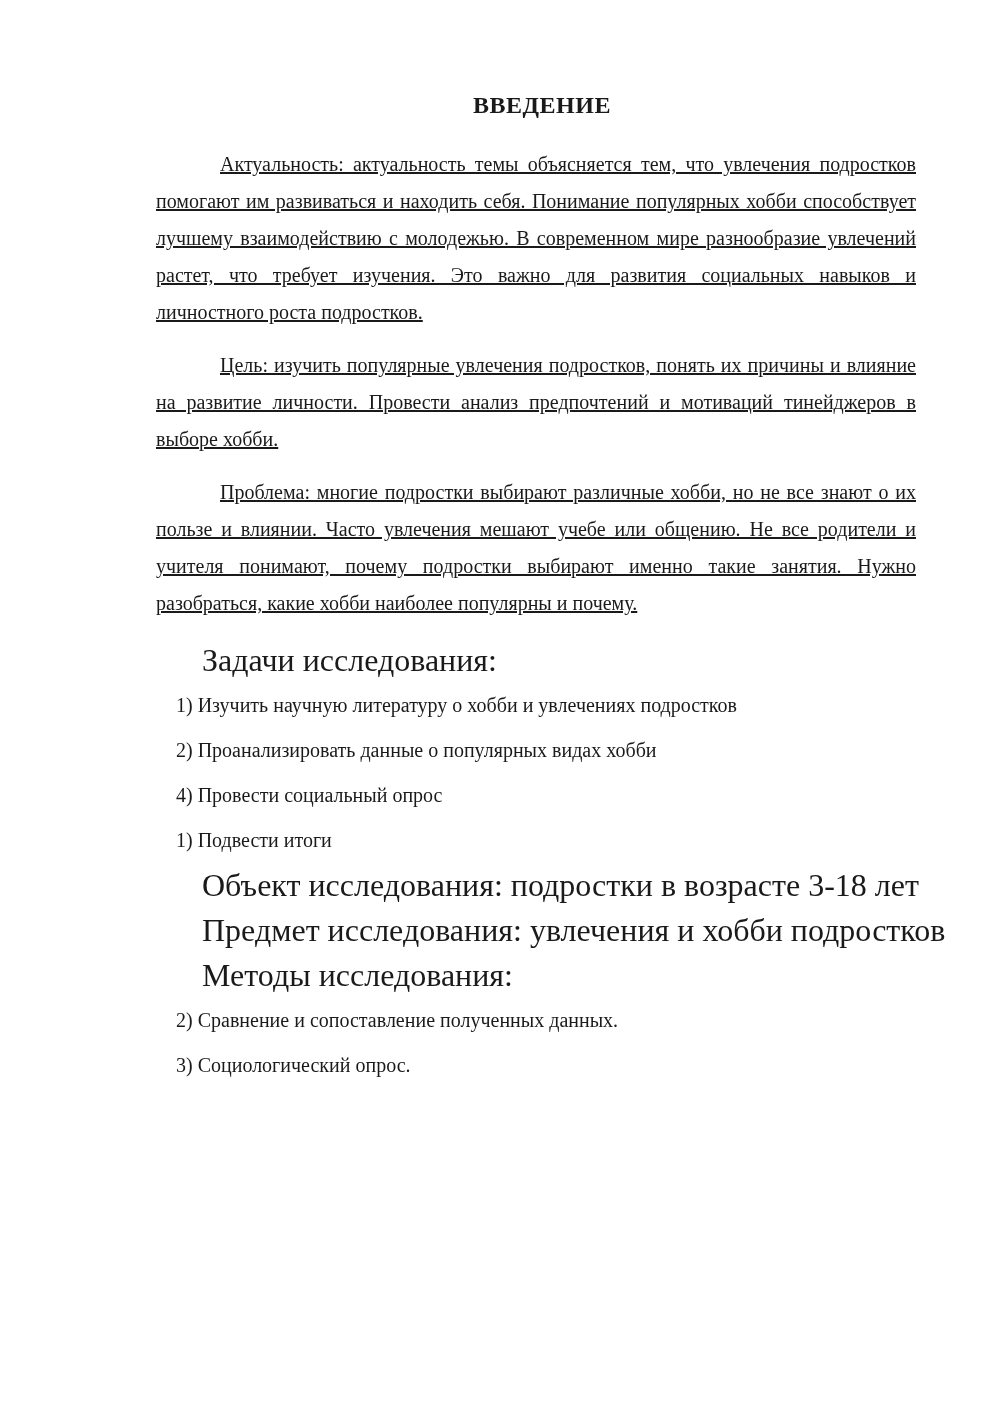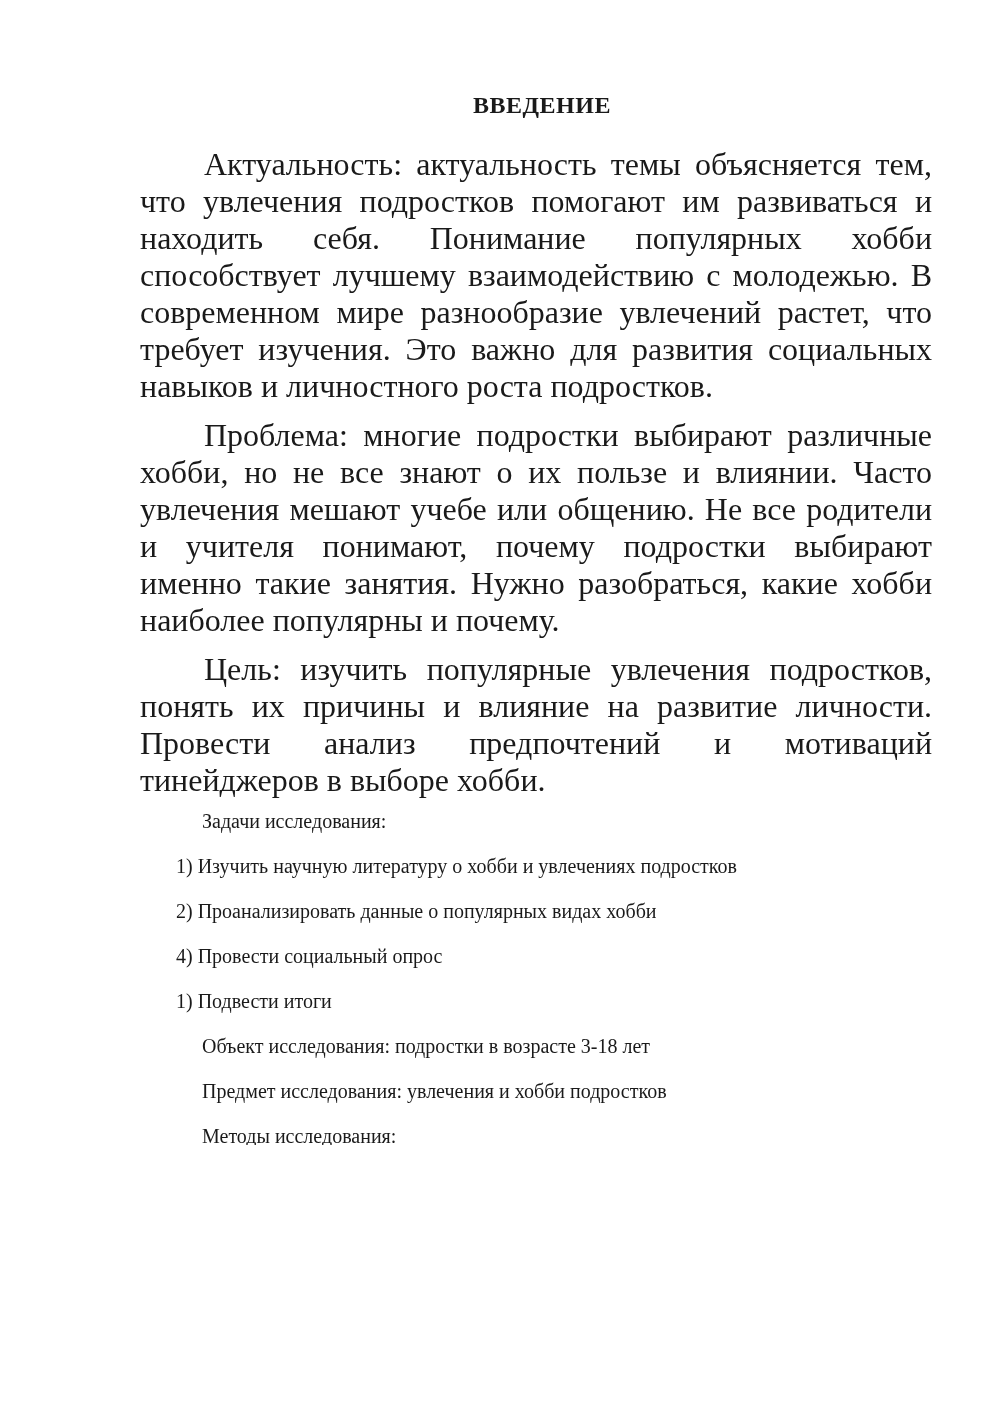--- a/index.html
+++ b/index.html
@@ -35,40 +35,41 @@
     text-align: center;
     letter-spacing: 0.5px;
     margin: 0;
     padding-top: 93px;
     padding-left: 12px;
     line-height: 1.0;
   }
 
   
   .para {
-    font-size: 32px;
+    font-size: 20px;
     line-height: 37px;
     text-align: justify;
     text-justify: inter-word;
     text-indent: 64px;
-    margin: 0;
+    margin: 16px;
     hyphens: none;
+    text-decoration: underline;
   }
 
   .para.first {
     margin-top: 29px;
   }
 
   .para.gap {
     margin-top: 12px;
   }
 
   
   .line-indent {
-    font-size: 20px;
+    font-size: 32px;
     line-height: 45px;
     text-align: left;
     text-indent: 62px;
     margin: 0;
     white-space: nowrap;
   }
 
   
   .list {
     margin: 0;
@@ -100,41 +101,42 @@
 <body>
 
 <div class="page">
 
   <div class="content">
 
     <h1 class="doc-title">ВВЕДЕНИЕ</h1>
 
     <p class="para first">Актуальность: актуальность темы объясняется тем, что увлечения подростков помогают им развиваться и находить себя. Понимание популярных хобби способствует лучшему взаимодействию с молодежью. В современном мире разнообразие увлечений растет, что требует изучения. Это важно для развития социальных навыков и личностного роста подростков.</p>
 
+    <p class="para gap">Цель: изучить популярные увлечения подростков, понять их причины и влияние на развитие личности. Провести анализ предпочтений и мотиваций тинейджеров в выборе хобби.</p>
+
     <p class="para gap">Проблема: многие подростки выбирают различные хобби, но не все знают о их пользе и влиянии. Часто увлечения мешают учебе или общению. Не все родители и учителя понимают, почему подростки выбирают именно такие занятия. Нужно разобраться, какие хобби наиболее популярны и почему.</p>
-
-    <p class="para gap">Цель: изучить популярные увлечения подростков, понять их причины и влияние на развитие личности. Провести анализ предпочтений и мотиваций тинейджеров в выборе хобби.</p>
 
     <p class="line-indent">Задачи исследования:</p>
 
     <ul class="list">
       <li class="list-item">1) Изучить научную литературу о хобби и увлечениях подростков</li>
       <li class="list-item">2) Проанализировать данные о популярных видах хобби</li>
       <li class="list-item">4) Провести социальный опрос</li>
       <li class="list-item">1) Подвести итоги</li>
     </ul>
 
     <p class="line-indent">Объект исследования: подростки в возрасте 3-18 лет</p>
 
     <p class="line-indent">Предмет исследования: увлечения и хобби подростков</p>
 
 
     <p class="line-indent">Методы исследования:</p>
 
     <ul class="list">
       <li class="list-item">2) Сравнение и сопоставление полученных данных.</li>
+      <li class="list-item">3) Социологический опрос.</li>
     </ul>
 
   </div>
 
   <div class="page-number">3</div>
 
 </div>
 
 </body></html>

